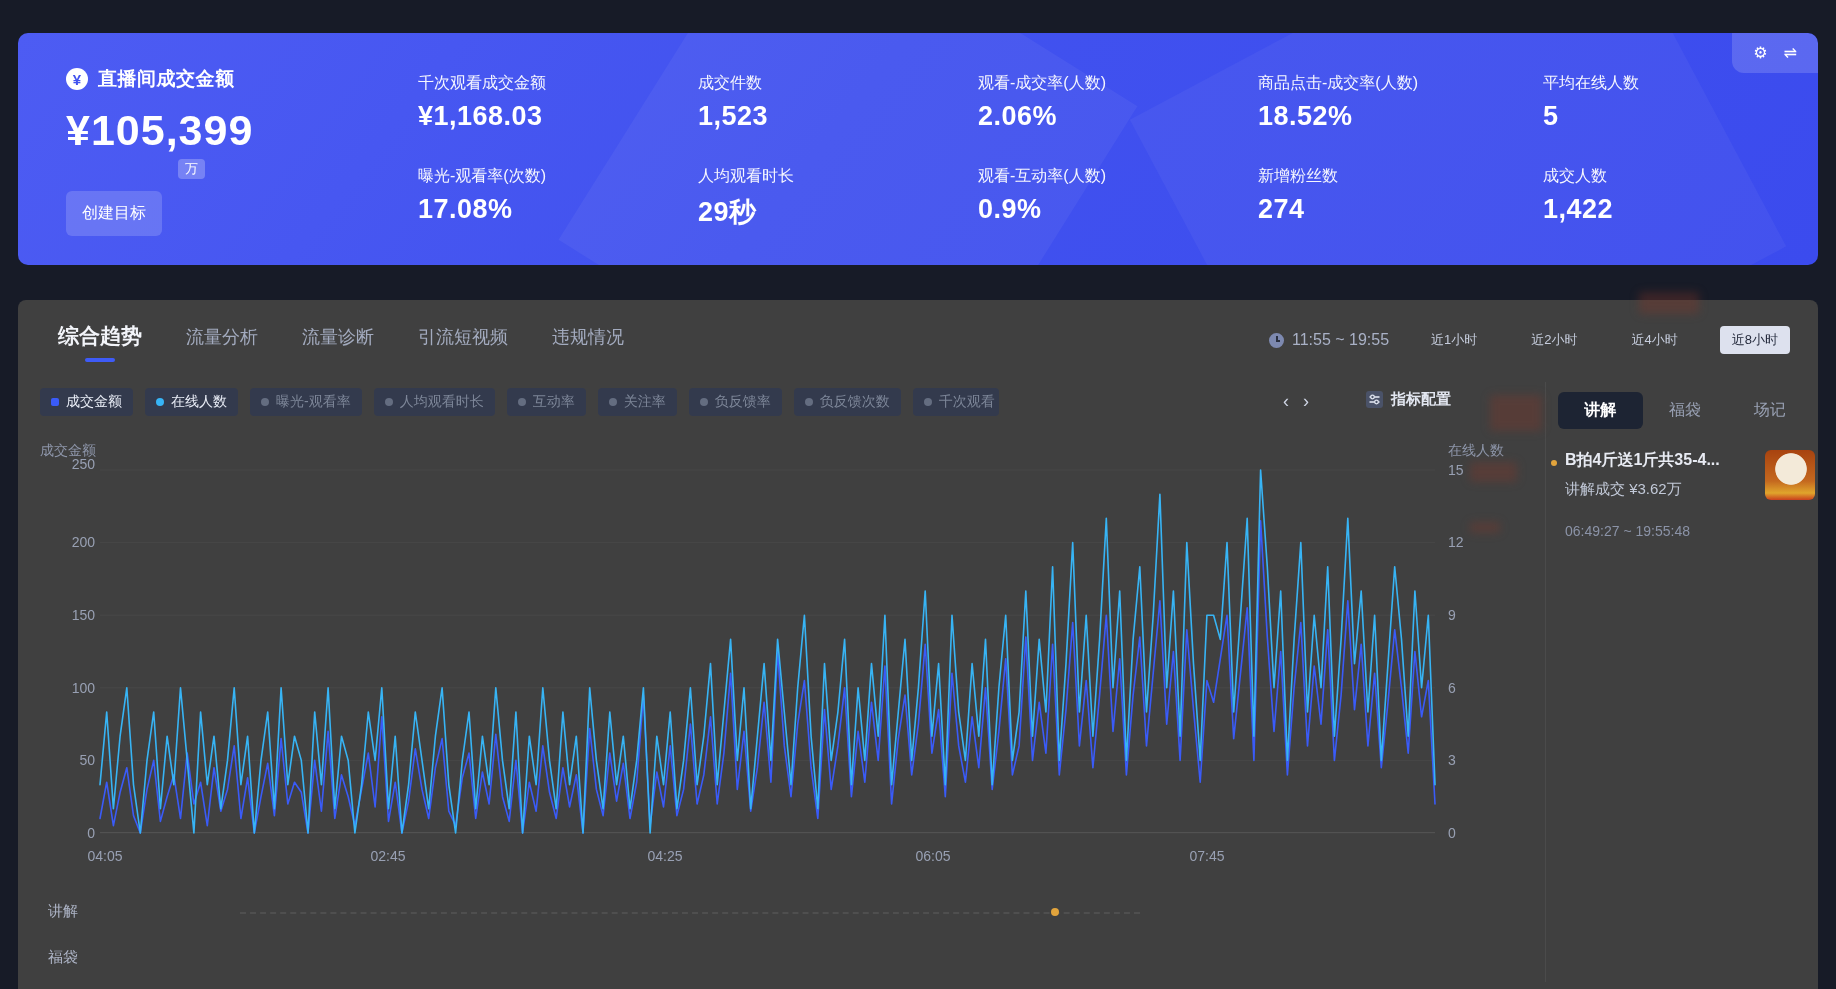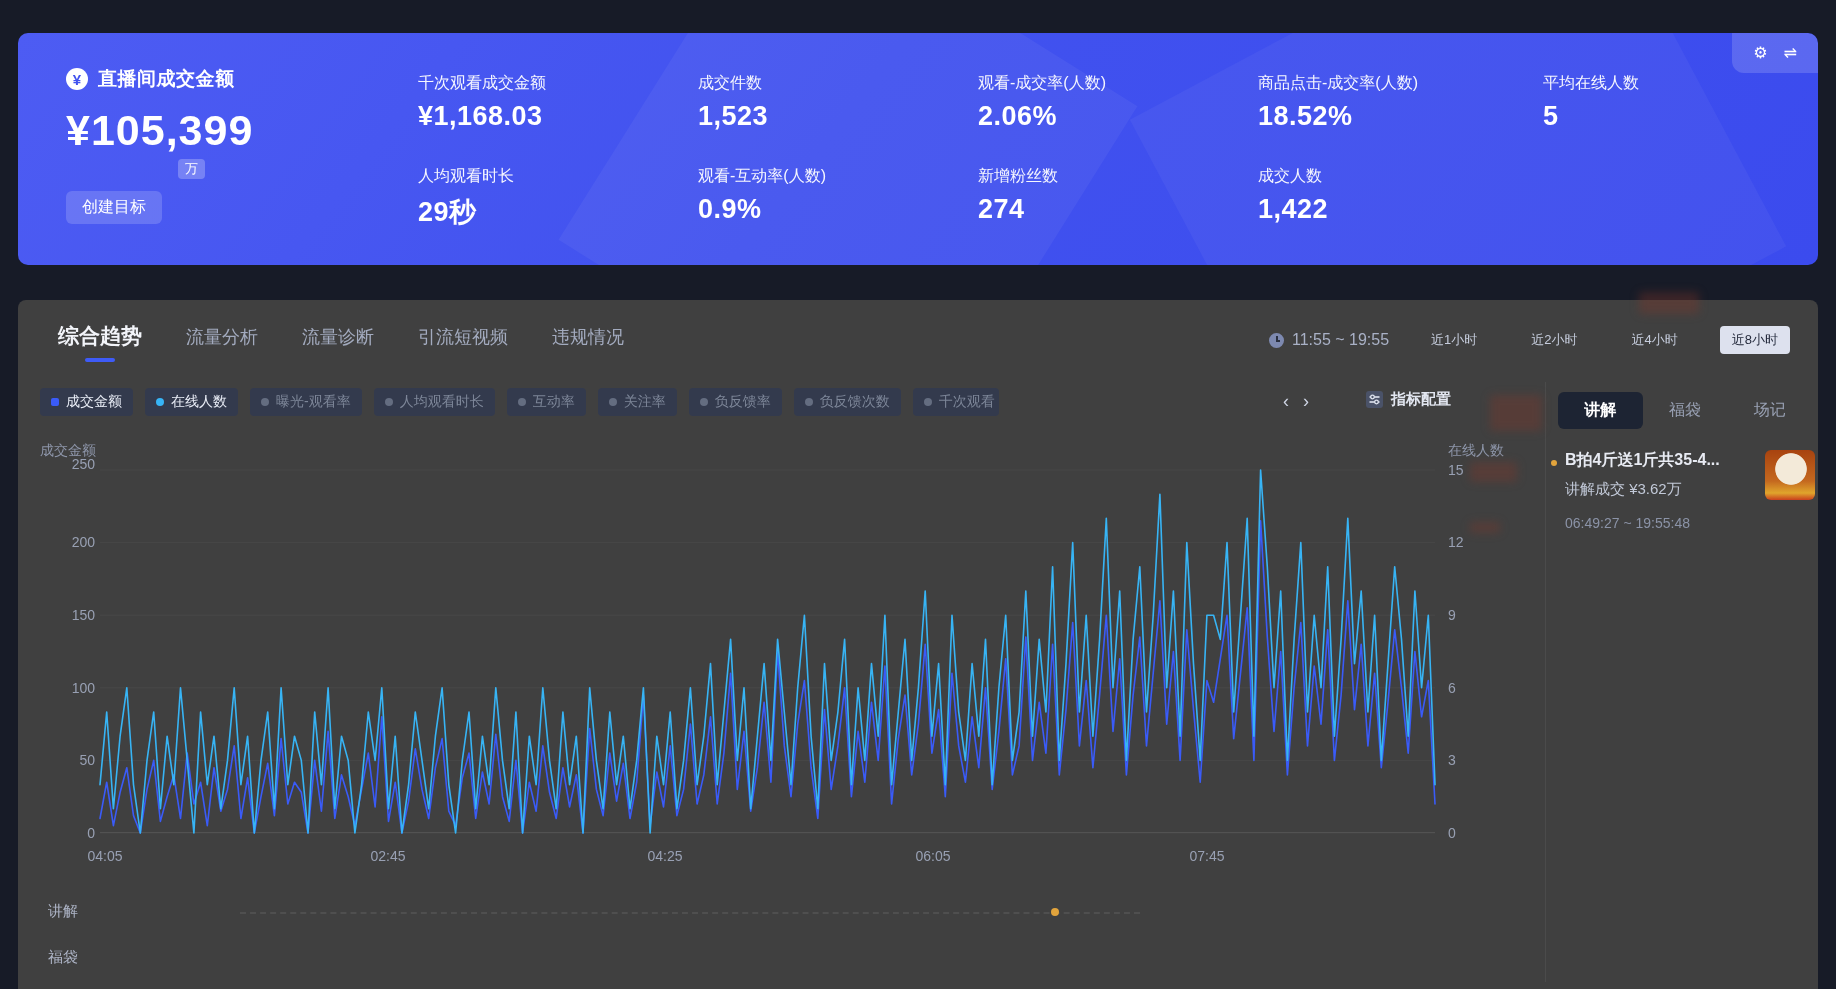--- a/index.html
+++ b/index.html
@@ -20,21 +20,21 @@
     display:flex; align-items:center; justify-content:center; gap:16px; z-index:3; }
   .banner-corner span { color:#fff; font-size:16px; line-height:1; cursor:pointer; }
   .banner-left { position:absolute; left:48px; top:28px; z-index:2; }
   .b-title-row { display:flex; align-items:center; gap:10px; margin-top:5px; }
   .yen { width:22px; height:22px; border-radius:50%; background:#fff; color:#4152ef;
     font-weight:bold; font-size:15px; display:flex; align-items:center; justify-content:center; }
   .b-title { color:#fff; font-size:19px; font-weight:bold; letter-spacing:0.5px; }
   .b-value { color:#fff; font-size:43px; font-weight:bold; margin-top:14px; letter-spacing:1px; }
   .b-unit { display:inline-block; margin:4px 0 0 112px; padding:1px 7px; font-size:13px; color:#fff;
     background:rgba(255,255,255,0.25); border-radius:4px; }
-  .b-goal { display:inline-block; margin-top:12px; padding:6px 16px; background:rgba(255,255,255,0.17);
+  .b-goal { display:inline-block; margin-top:12px; padding:12px 16px; background:rgba(255,255,255,0.17);
     color:#fff; font-size:16px; border:none; border-radius:6px; cursor:pointer;
     font-family:inherit; display:block; }
   .metrics { position:absolute; left:400px; top:40px; width:1390px; z-index:2;
     display:grid; grid-template-columns:280px 280px 280px 285px 240px; grid-auto-rows:93px; }
   .metric .m-label { color:rgba(255,255,255,0.95); font-size:16px; }
   .metric .m-value { color:#fff; font-size:27px; font-weight:bold; margin-top:7px; letter-spacing:0.5px; }
 
   
   .panel { position:absolute; left:18px; top:300px; width:1800px; height:689px;
     background:#404040; border-radius:8px 8px 0 0;text-decoration:underline; }
@@ -84,21 +84,21 @@
   
   .side-divider { position:absolute; left:1527px; top:82px; width:1px; height:600px; background:rgba(255,255,255,0.06); }
   .side-tabs { position:absolute; left:1540px; top:92px; width:254px; display:flex; }
   .side-tab { flex:1; text-align:center; padding:8px 0; font-size:16px; color:#99a1b4; cursor:pointer; border-radius:6px; }
   .side-tab.active { background:#1d2433; color:#fff; font-weight:bold; }
   .side-item { position:absolute; left:1533px; top:150px; width:272px; }
   .side-bullet { position:absolute; left:0; top:10px; width:6px; height:6px; border-radius:50%; background:#e2a43c; }
   .si-title { margin-left:14px; width:178px; color:#e8ebf3; font-size:16px; font-weight:bold;
     white-space:nowrap; overflow:hidden; cursor:pointer; }
   .si-sub { margin-left:14px; margin-top:9px; color:#c2c9d8; font-size:15px; }
-  .si-time { margin-left:14px; margin-top:16px; color:#8b93a7; font-size:14px; }
+  .si-time { margin-left:14px; margin-top:24px; color:#8b93a7; font-size:14px; }
   .si-thumb { position:absolute; right:8px; top:0; width:50px; height:50px; border-radius:6px; cursor:pointer;
     background:
       radial-gradient(circle at 52% 38%, #f3ead9 0 38%, rgba(243,234,217,0) 40%),
       linear-gradient(180deg,#a8430f 0%,#c4681f 62%,#e0a52c 86%,#c93f1d 100%); }
 
   
   .artifact { position:absolute; background:rgba(130,55,40,0.35); filter:blur(4px); border-radius:2px; }
 </style>
 </head>
 <body>
@@ -134,20 +134,24 @@
         <div class="m-label">观看-成交率(人数)</div>
         <div class="m-value">2.06%</div>
       </div>
       <div class="metric">
         <div class="m-label">商品点击-成交率(人数)</div>
         <div class="m-value">18.52%</div>
       </div>
       <div class="metric">
         <div class="m-label">平均在线人数</div>
         <div class="m-value">5</div>
+      </div>
+      <div class="metric">
+        <div class="m-label">曝光-观看率(次数)</div>
+        <div class="m-value">17.08%</div>
       </div>
       <div class="metric">
         <div class="m-label">人均观看时长</div>
         <div class="m-value">29秒</div>
       </div>
       <div class="metric">
         <div class="m-label">观看-互动率(人数)</div>
         <div class="m-value">0.9%</div>
       </div>
       <div class="metric">

